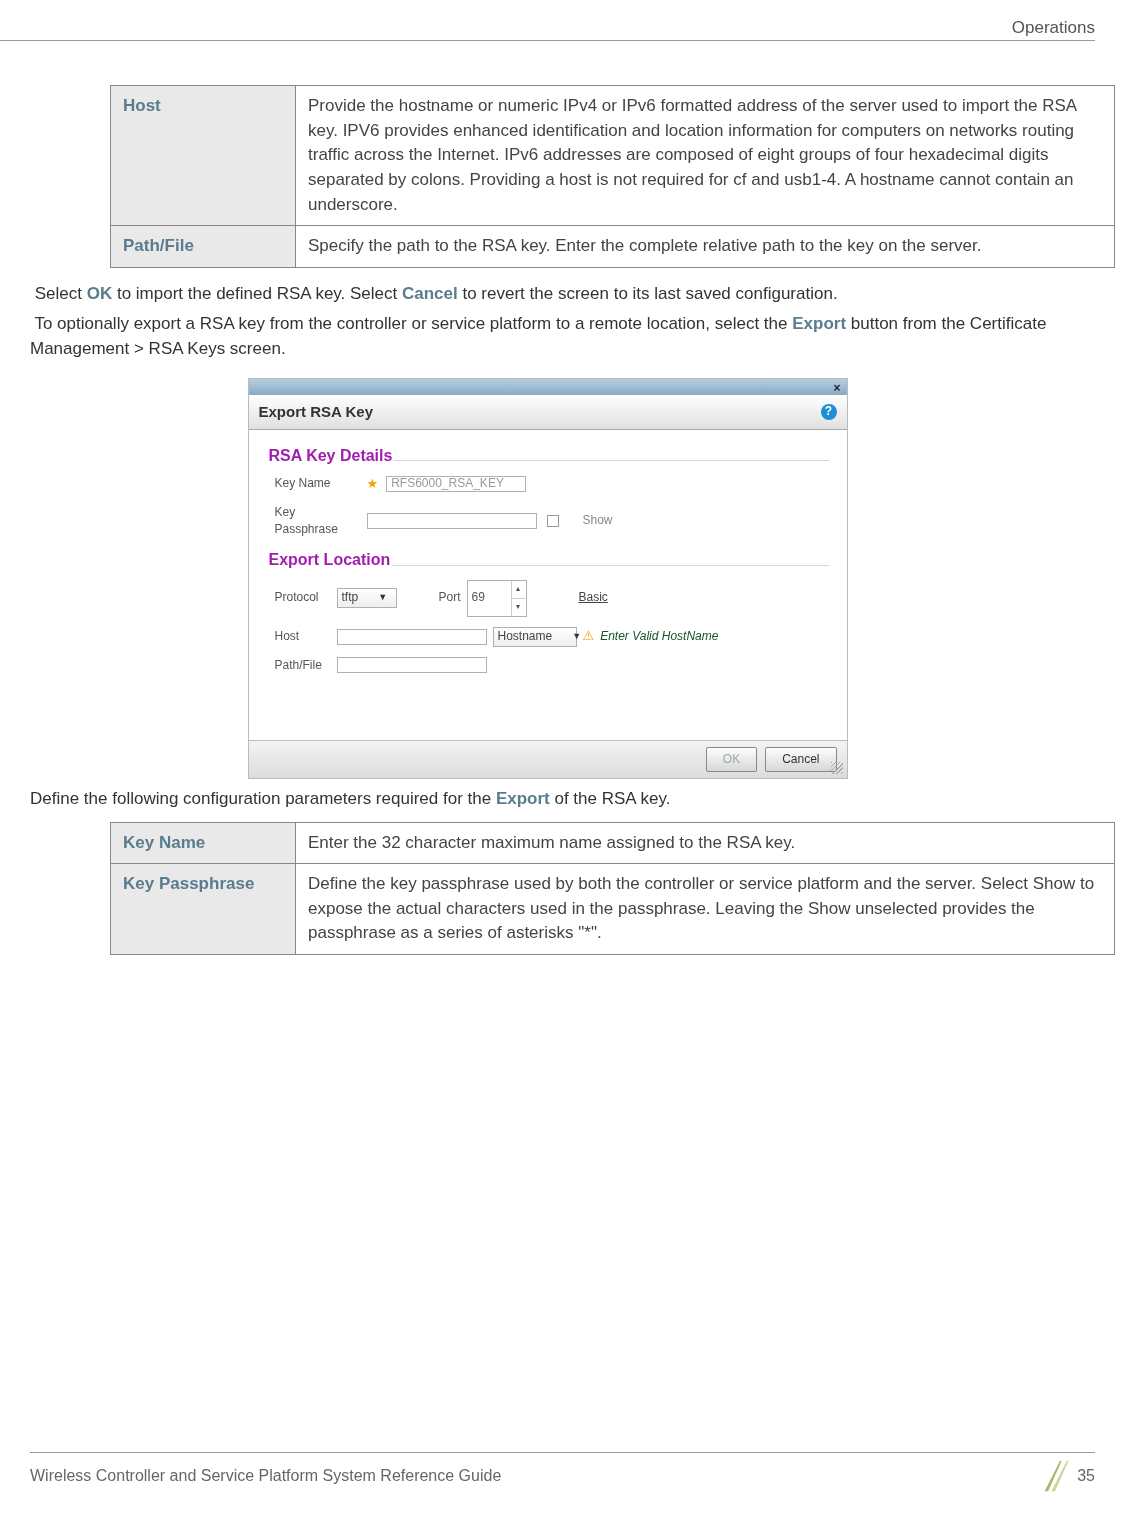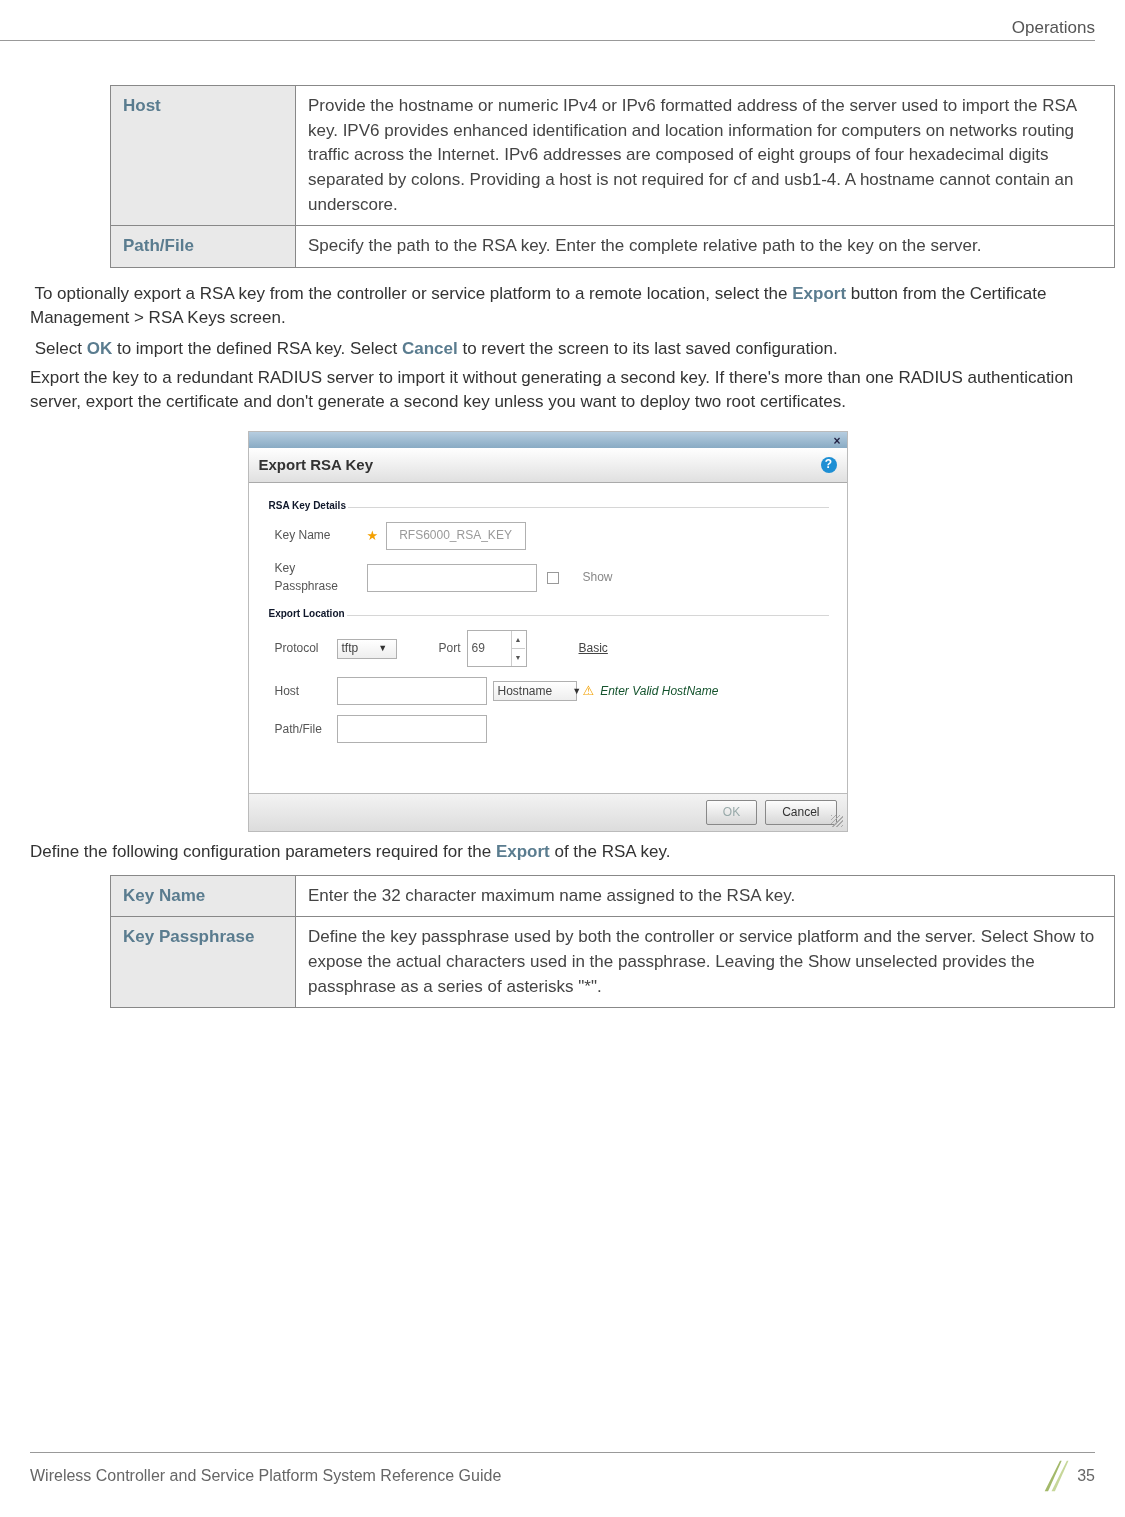--- a/index.html
+++ b/index.html
@@ -85,32 +85,32 @@
     display:flex; align-items:center; justify-content:center;
   }
   .fig-body {
     padding: 14px 18px 10px 18px;
     font-size: 12px;
     color: #444;
     background: #fff;
     min-height: 310px;
   }
   .fieldset-label {
-    font-size: 10px; color: #0f172a; font-weight: bold; margin-right: 6px;
+    font-size: 16px; color: #a21caf; font-weight: bold; margin-right: 6px;
     background:#fff; padding: 0 2px;
   }
   .fs {
     border-top: 1px solid #d6d6d6;
     margin: -7px 0 14px 0;
   }
   .fs-row { display:flex; align-items:center; gap: 6px; margin: 8px 0 10px 8px; font-size:12px; color:#555;}
   .lbl { width: 86px; color:#555; }
   .input {
-    border: 1px solid #b0b0b0; background:#fff; height:28px;
-    font-size:12px; color:#999; padding: 1px 12px;
+    border: 1px solid #b0b0b0; background:#fff; height:16px;
+    font-size:12px; color:#999; padding: 1px 4px;
     display:inline-flex; align-items:center;
   }
   .star { color:#f4a000; font-size:13px; margin-right:2px; }
   .show-lbl { margin-left: 18px; color:#888; }
   .checkbox {
     width:12px; height:12px; border:1px solid #999; display:inline-block; margin-left:4px;
   }
   .dd {
     border: 1px solid #b0b0b0; height:20px; display:inline-flex; align-items:center;
     padding: 0 4px; font-size:12px; color:#444; background:linear-gradient(#fff,#eee);
@@ -180,29 +180,28 @@
       <td>Provide the hostname or numeric IPv4 or IPv6 formatted address of the server used to import the RSA key. IPV6 provides enhanced identification and location information for computers on networks routing traffic across the Internet. IPv6 addresses are composed of eight groups of four hexadecimal digits separated by colons. Providing a host is not required for cf and usb1-4. A hostname cannot contain an underscore.</td>
     </tr>
     <tr>
       <td class="h">Path/File</td>
       <td>Specify the path to the RSA key. Enter the complete relative path to the key on the server.</td>
     </tr>
   </tbody>
     </table>
 
   <p class="step">
+    <span class="num">8</span>
+    <span>Select </span><span class="bold">OK</span><span> to import the defined RSA key. Select </span><span class="bold">Cancel</span><span> to revert the screen to its last saved configuration.</span>
+  </p>
+
+  <p class="step">
     <span class="num">9</span>
     <span>To optionally export a RSA key from the controller or service platform to a remote location, select the </span><span class="bold">Export</span><span> button from the Certificate Management &gt; RSA Keys screen.</span>
   </p>
-
-  <p class="step">
-    <span class="num">8</span>
-    <span>Select </span><span class="bold">OK</span><span> to import the defined RSA key. Select </span><span class="bold">Cancel</span><span> to revert the screen to its last saved configuration.</span>
-  </p>
-  <p class="step-body">Export the key to a redundant RADIUS server to import it without generating a second key. If there's more than one RADIUS authentication server, export the certificate and don't generate a second key unless you want to deploy two root certificates.</p>
 
   <div class="figure-wrap" style="position:relative;">
     <div class="fig-titlebar">
       <span class="fig-close">×</span>
     </div>
     <div class="fig-header">
       <span class="fig-header-title">Export RSA Key</span>
       <span class="help-icon">?</span>
     </div>
     <div class="fig-body">

